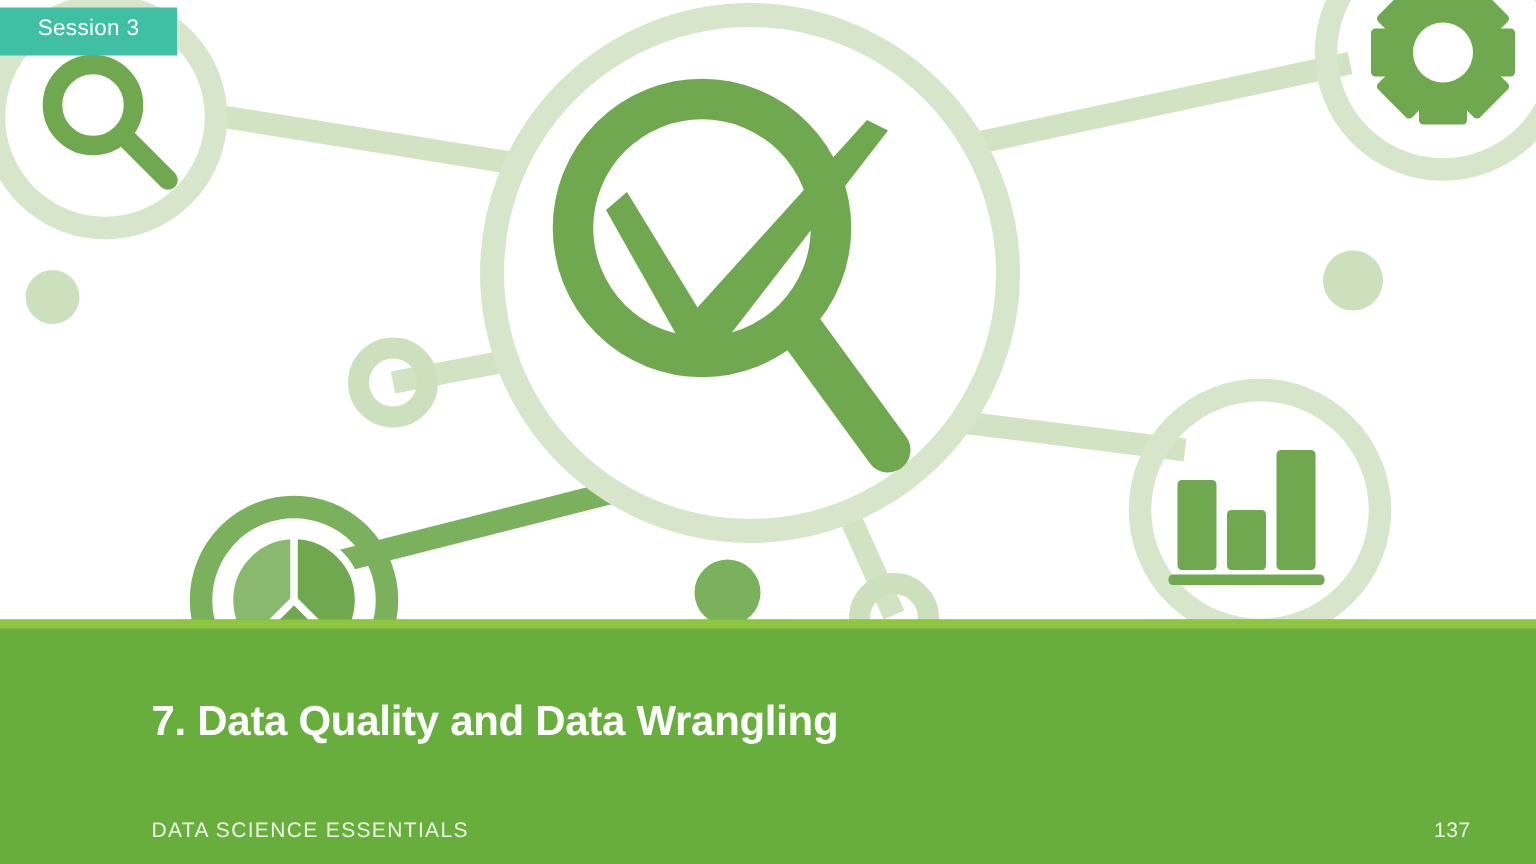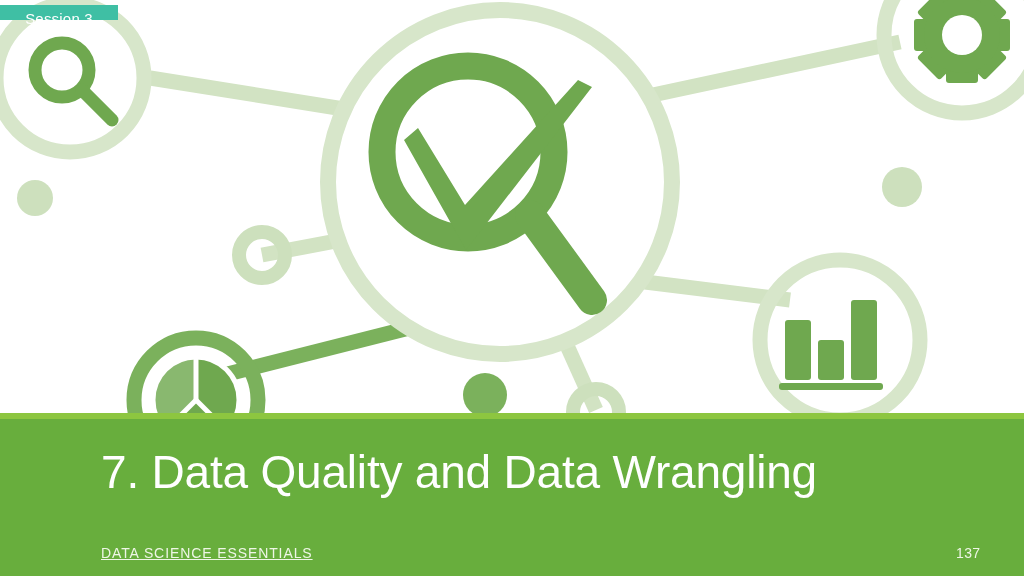--- a/index.html
+++ b/index.html
@@ -23,21 +23,21 @@
     top: 0;
     width: 1024px;
     height: 576px;
   }
   
   #session-badge {
     position: absolute;
     left: 0px;
     top: 5px;
     width: 118px;
-    height: 15px;
+    height: 32px;
     background: #3fbfa4;
     color: #ffffff;
     font-size: 15px;
     line-height: 27px;
     text-align: center;
     letter-spacing: 0.2px;
     z-index: 5;
   }
   
   #title-banner {
@@ -53,36 +53,35 @@
     position: absolute;
     left: 0;
     top: 0;
     width: 1024px;
     height: 6px;
     background: #8dc640;
   }
   #slide-title {
     position: absolute;
     left: 101px;
-    top: 32px;
+    top: 52px;
     color: #ffffff;
-    font-size: 46px;
-    font-weight: normal;
+    font-size: 28px;
+    font-weight: bold;
     letter-spacing: -0.2px;
     white-space: nowrap;
   }
   #footer-label {
     position: absolute;
     left: 101px;
     top: 132px;
     color: #eef6e6;
     font-size: 14px;
     letter-spacing: 0.9px;
     white-space: nowrap;
-    text-decoration: underline;
   }
   #page-number {
     position: absolute;
     left: 956px;
     top: 132px;
     color: #eef6e6;
     font-size: 14px;
     letter-spacing: 0.4px;
   }
 </style>

